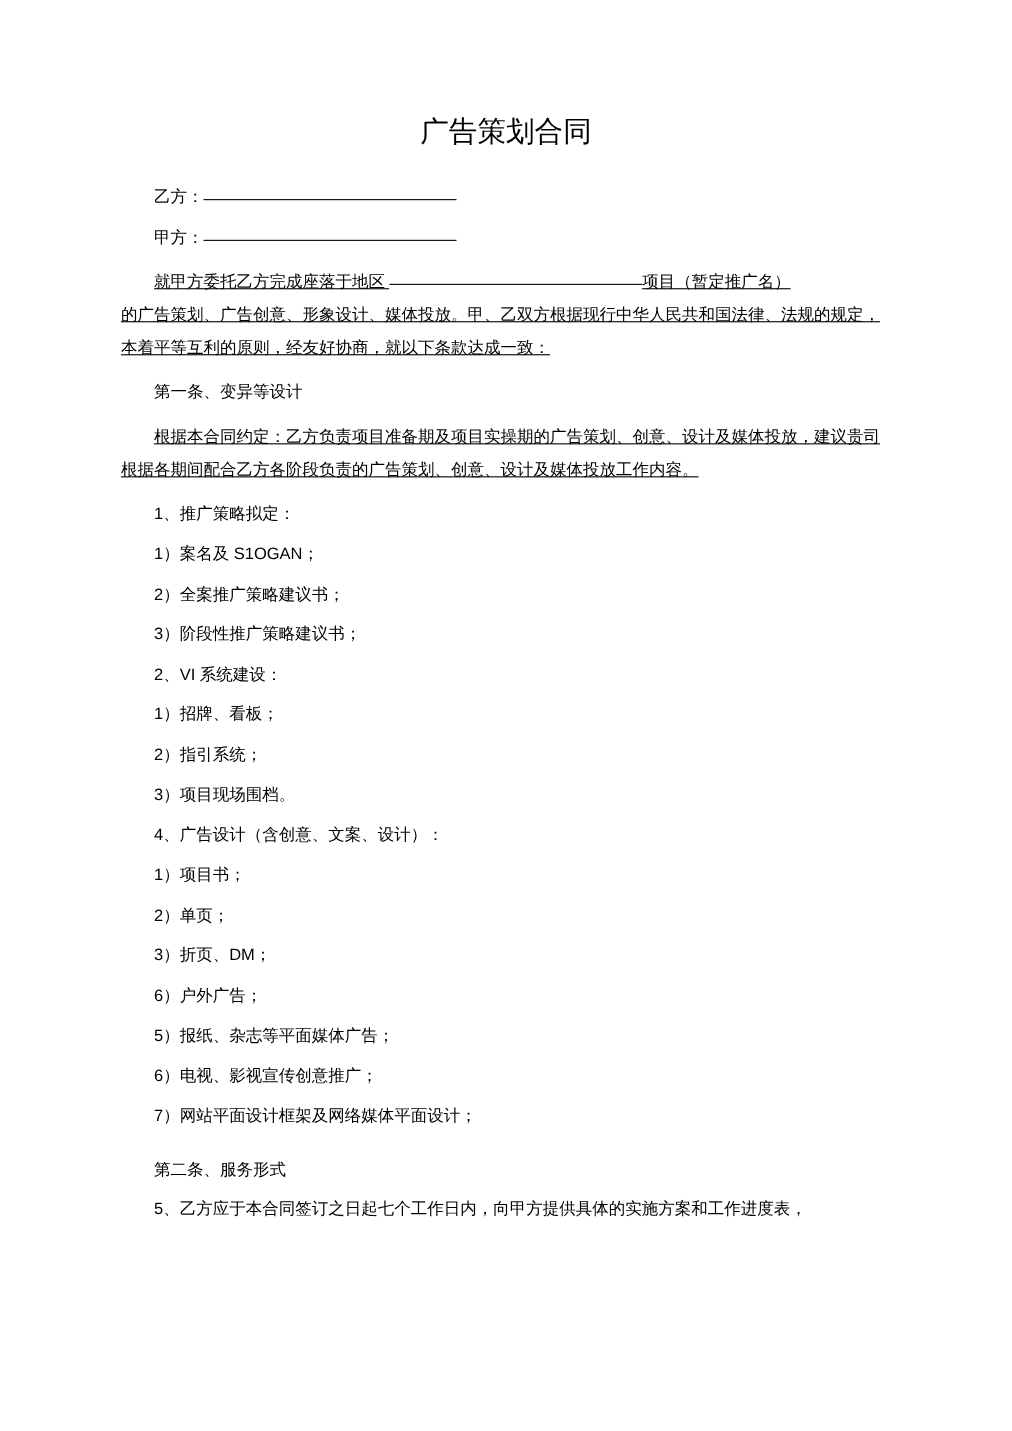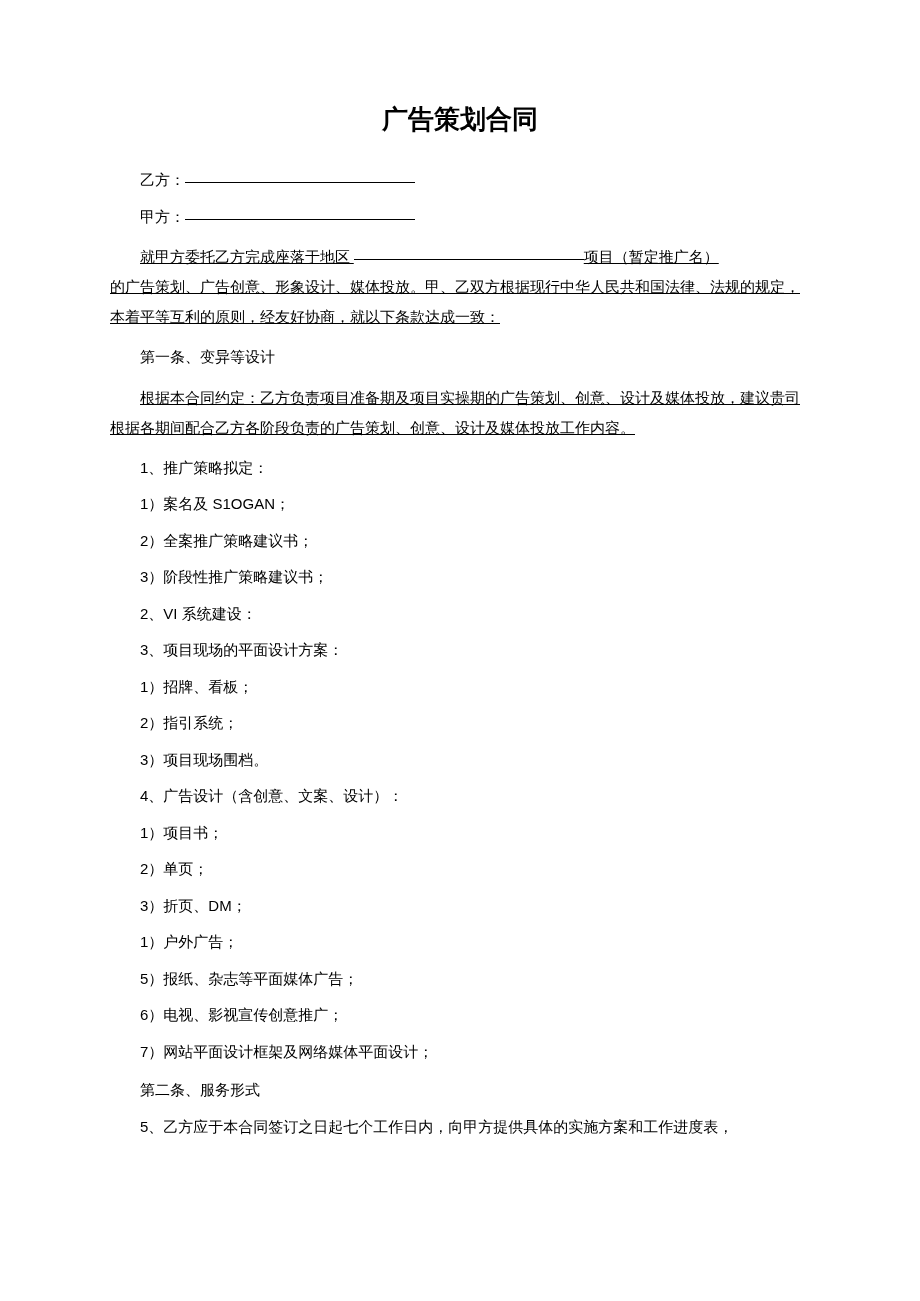--- a/index.html
+++ b/index.html
@@ -15,21 +15,21 @@
     width: 920px;
     min-height: 1301px;
     box-sizing: border-box;
     padding: 100px 110px 60px 110px;
   }
   .title {
     text-align: center;
     font-family: "SimHei", "黑体", sans-serif;
     font-size: 26px;
     margin-bottom: 30px;
-    font-weight: 700;
+    font-weight: 400;
   }
   .indent {
     text-indent: 2em;
   }
   .line-blank {
     display: inline-block;
     border-bottom: 1px solid #000;
     width: 230px;
     vertical-align: baseline;
     height: 1px;
@@ -87,30 +87,29 @@
     <span style="display:inline-block;width:2em;"></span><span>根据本合同约定：乙方负责项目准备期及项目实操期的广告策划、创意、设计及媒体投放，建议贵司根据各期间配合乙方各阶段负责的广告策划、创意、设计及媒体投放工作内容。</span>
   </p>
 
   <p class="indent item"><span class="num">1、推广策略拟定：</span></p>
   <p class="indent item"><span class="num">1）案名及 S1OGAN；</span></p>
   <p class="indent item"><span class="num">2）全案推广策略建议书；</span></p>
   <p class="indent item"><span class="num">3）阶段性推广策略建议书；</span></p>
 
   <p class="indent item"><span class="num">2、VI 系统建设：</span></p>
 
-  <p class="indent item"><span class="num">3、项目现场的平面设计方案：</span></p>
   <p class="indent item"><span class="num">1）招牌、看板；</span></p>
   <p class="indent item"><span class="num">2）指引系统；</span></p>
   <p class="indent item"><span class="num">3）项目现场围档。</span></p>
 
   <p class="indent item"><span class="num">4、广告设计（含创意、文案、设计）：</span></p>
   <p class="indent item"><span class="num">1）项目书；</span></p>
   <p class="indent item"><span class="num">2）单页；</span></p>
   <p class="indent item"><span class="num">3）折页、DM；</span></p>
-  <p class="indent item"><span class="num">1）户外广告；</span></p>
+  <p class="indent item"><span class="num">6）户外广告；</span></p>
   <p class="indent item"><span class="num">5）报纸、杂志等平面媒体广告；</span></p>
   <p class="indent item"><span class="num">6）电视、影视宣传创意推广；</span></p>
   <p class="indent item"><span class="num">7）网站平面设计框架及网络媒体平面设计；</span></p>
 
-  <p class="indent" style="margin-top:16px;">第二条、服务形式</p>
+  <p class="indent" style="margin-top:26px;">第二条、服务形式</p>
   <p class="indent item"><span class="num">5、乙方应于本合同签订之日起七个工作日内，向甲方提供具体的实施方案和工作进度表，</span></p>
 
 </div>
 
 </body></html>

